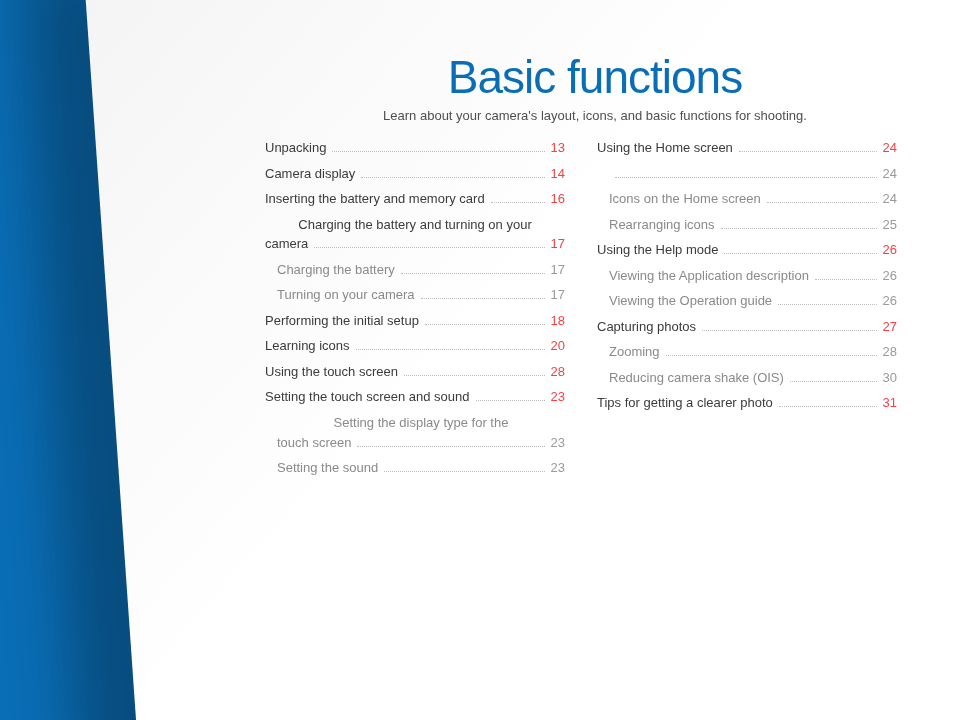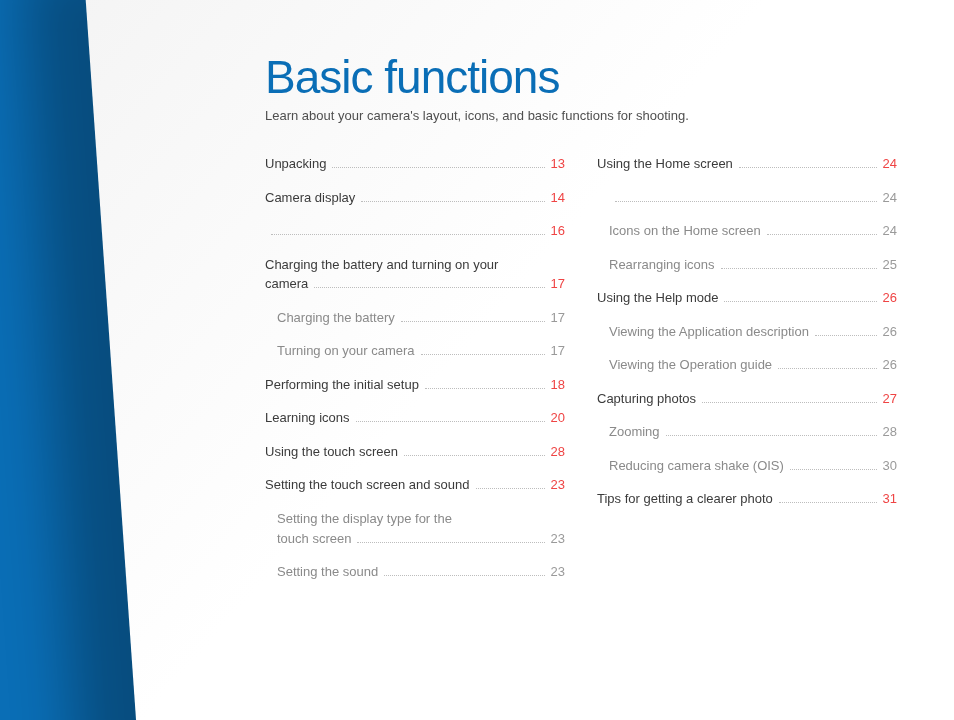--- a/index.html
+++ b/index.html
@@ -9,20 +9,21 @@
     height: 720px;
     overflow: hidden;
     font-family: "Helvetica Neue", Helvetica, Arial, sans-serif;
     background: #fff;
   }
   .stage {
     position: relative;
     width: 804px;
     height: 720px;
     background: #fff;
+    text-align: center;
   }
   .blue-panel {
     position: absolute;
     left: 0;
     top: 0;
     width: 200px;
     height: 720px;
     background: #0a6eb6;
     z-index: 1;
   }
@@ -77,21 +78,20 @@
   .col {
     width: 300px;
   }
   .row {
     display: flex;
     align-items: baseline;
     font-size: 13px;
     line-height: 1.35;
     margin-bottom: 8px;
     white-space: nowrap;
-    margin-top: 16px;
   }
   .row.sub {
     color: #8a8a8a;
     padding-left: 12px;
   }
   .row .label {
     white-space: normal;
   }
   .row .leader {
     flex: 1 1 auto;
@@ -126,20 +126,21 @@
             <span class="label">Unpacking</span>
             <span class="leader"></span>
             <span class="pg">13</span>
           </div>
           <div class="row">
             <span class="label">Camera display</span>
             <span class="leader"></span>
             <span class="pg">14</span>
           </div>
           <div class="row">
+            <span class="label">Inserting the battery and memory card</span>
             <span class="leader"></span>
             <span class="pg">16</span>
           </div>
           <div class="row wrap">
             <span class="label">Charging the battery and turning on your</span>
             <span class="cont">camera</span>
             <span class="leader"></span>
             <span class="pg">17</span>
           </div>
           <div class="row sub">

